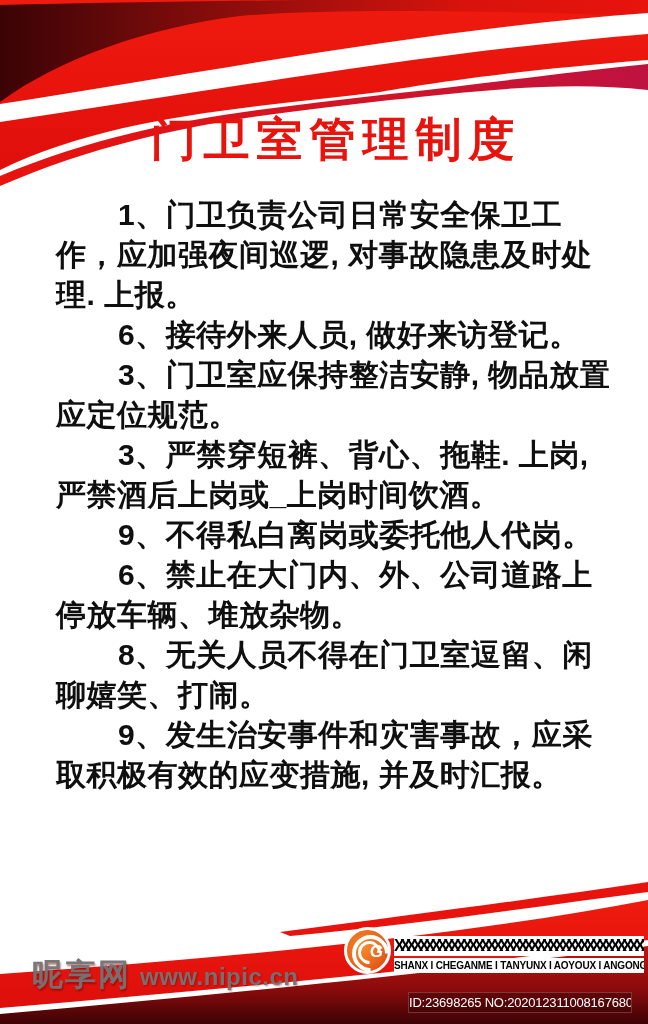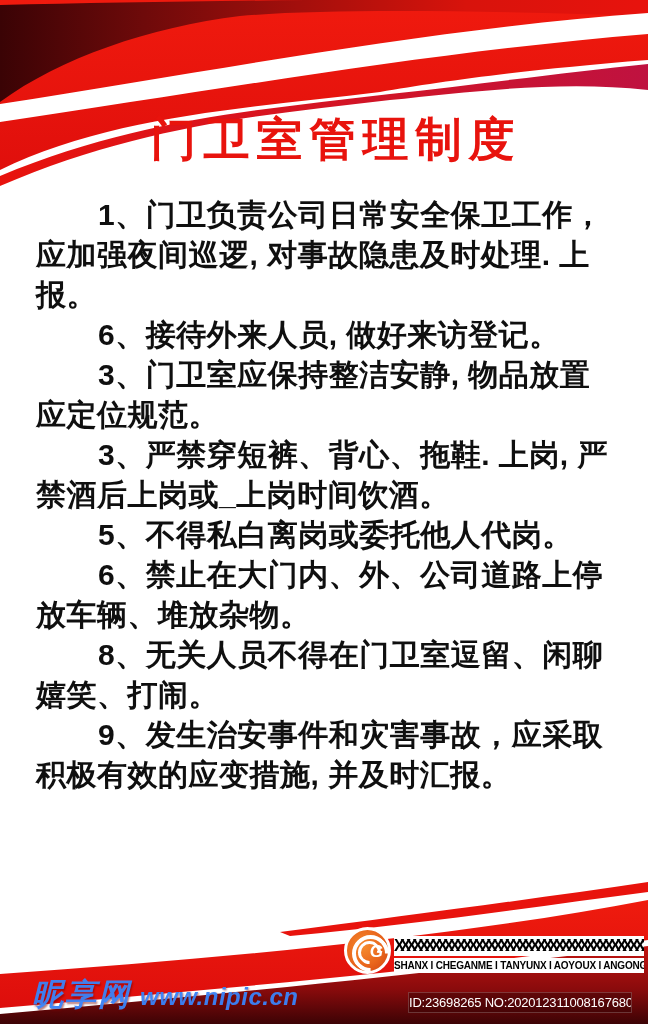--- a/index.html
+++ b/index.html
@@ -15,21 +15,21 @@
   .bottom-overlay{position:absolute;top:874px;left:0;width:648px;height:150px;z-index:2;}
   
   .content{position:relative;z-index:2;}
   .poster-title{
     margin:0;padding-top:112px;
     text-align:center;
     font-size:46px;font-weight:800;letter-spacing:7px;
     line-height:1.2;
     padding-left:24px;
   }
-  .rules{margin-top:28px;padding:0 28px 0 36px;}
+  .rules{margin-top:28px;padding:0 28px 0 56px;}
   .rule{
     margin:0;color:#0f0f0f;
     font-size:30px;font-weight:700;line-height:40px;
     text-indent:62px;letter-spacing:0.5px;
     word-break:break-all;
   }
   
   .company-logo{
     position:absolute;left:344px;top:53px;width:47px;height:47px;border-radius:50%;
     background:radial-gradient(circle at 40% 40%, #f68c2e 0%, #e9661c 55%, #cf4210 100%);
@@ -59,22 +59,22 @@
     text-align:center;
   }
   .id-badge{
     position:absolute;left:408px;top:118px;width:224px;height:21px;
     background:rgba(50,3,5,0.40);border:1px solid rgba(255,255,255,0.20);
     box-sizing:border-box;
     color:#ffffff;font-size:13px;letter-spacing:-0.2px;line-height:19px;text-align:center;
     white-space:nowrap;overflow:hidden;
   }
   .watermark{
-    position:absolute;left:32px;top:100px;display:flex;align-items:baseline;gap:9px;
-    color:#3b82f6;font-style:italic;opacity:0.96;
+    position:absolute;left:32px;top:80px;display:flex;align-items:baseline;gap:9px;
+    color:#737373;opacity:0.96;
   }
   .watermark .wm-name{font-size:31px;font-weight:800;letter-spacing:2px;text-shadow:1px 2px 2px rgba(120,0,0,0.55);}
   .watermark .wm-url{font-size:24px;font-weight:800;letter-spacing:0.5px;text-shadow:1px 1px 2px rgba(120,0,0,0.5);}
 </style>
 </head>
 <body>
 
 <svg class="top-banner" viewBox="0 0 648 192" aria-hidden="true">
   <defs>
     <linearGradient id="gMaroon" x1="0" y1="0" x2="1" y2="0">
@@ -104,21 +104,21 @@
   <path fill="url(#gCrimson)" d="M0,176 C140,118 260,110 390,94 C480,84 570,72 648,64 L648,90 C560,80 470,92 390,100 C260,115 140,126 0,186 Z"></path>
 </svg>
 
 <div class="content">
   <h1 class="poster-title" style="color: rgb(232, 19, 13);">门卫室管理制度</h1>
   <div class="rules">
       <p class="rule">1、门卫负责公司日常安全保卫工作，应加强夜间巡逻, 对事故隐患及时处理. 上报。</p>
       <p class="rule">6、接待外来人员, 做好来访登记。</p>
       <p class="rule">3、门卫室应保持整洁安静, 物品放置应定位规范。</p>
       <p class="rule">3、严禁穿短裤、背心、拖鞋. 上岗, 严禁酒后上岗或_上岗时间饮酒。</p>
-      <p class="rule">5、不得私白离岗或委托他人代岗。</p>
+      <p class="rule">9、不得私白离岗或委托他人代岗。</p>
       <p class="rule">6、禁止在大门内、外、公司道路上停放车辆、堆放杂物。</p>
       <p class="rule">8、无关人员不得在门卫室逗留、闲聊嬉笑、打闹。</p>
       <p class="rule">9、发生治安事件和灾害事故，应采取积极有效的应变措施, 并及时汇报。</p>
     </div>
 </div>
 
 <svg class="bottom-banner" viewBox="0 0 648 150" aria-hidden="true">
   <defs>
     <linearGradient id="gMaroonB" x1="0" y1="0" x2="0" y2="1">
       <stop offset="0" stop-color="#c31511"></stop>

